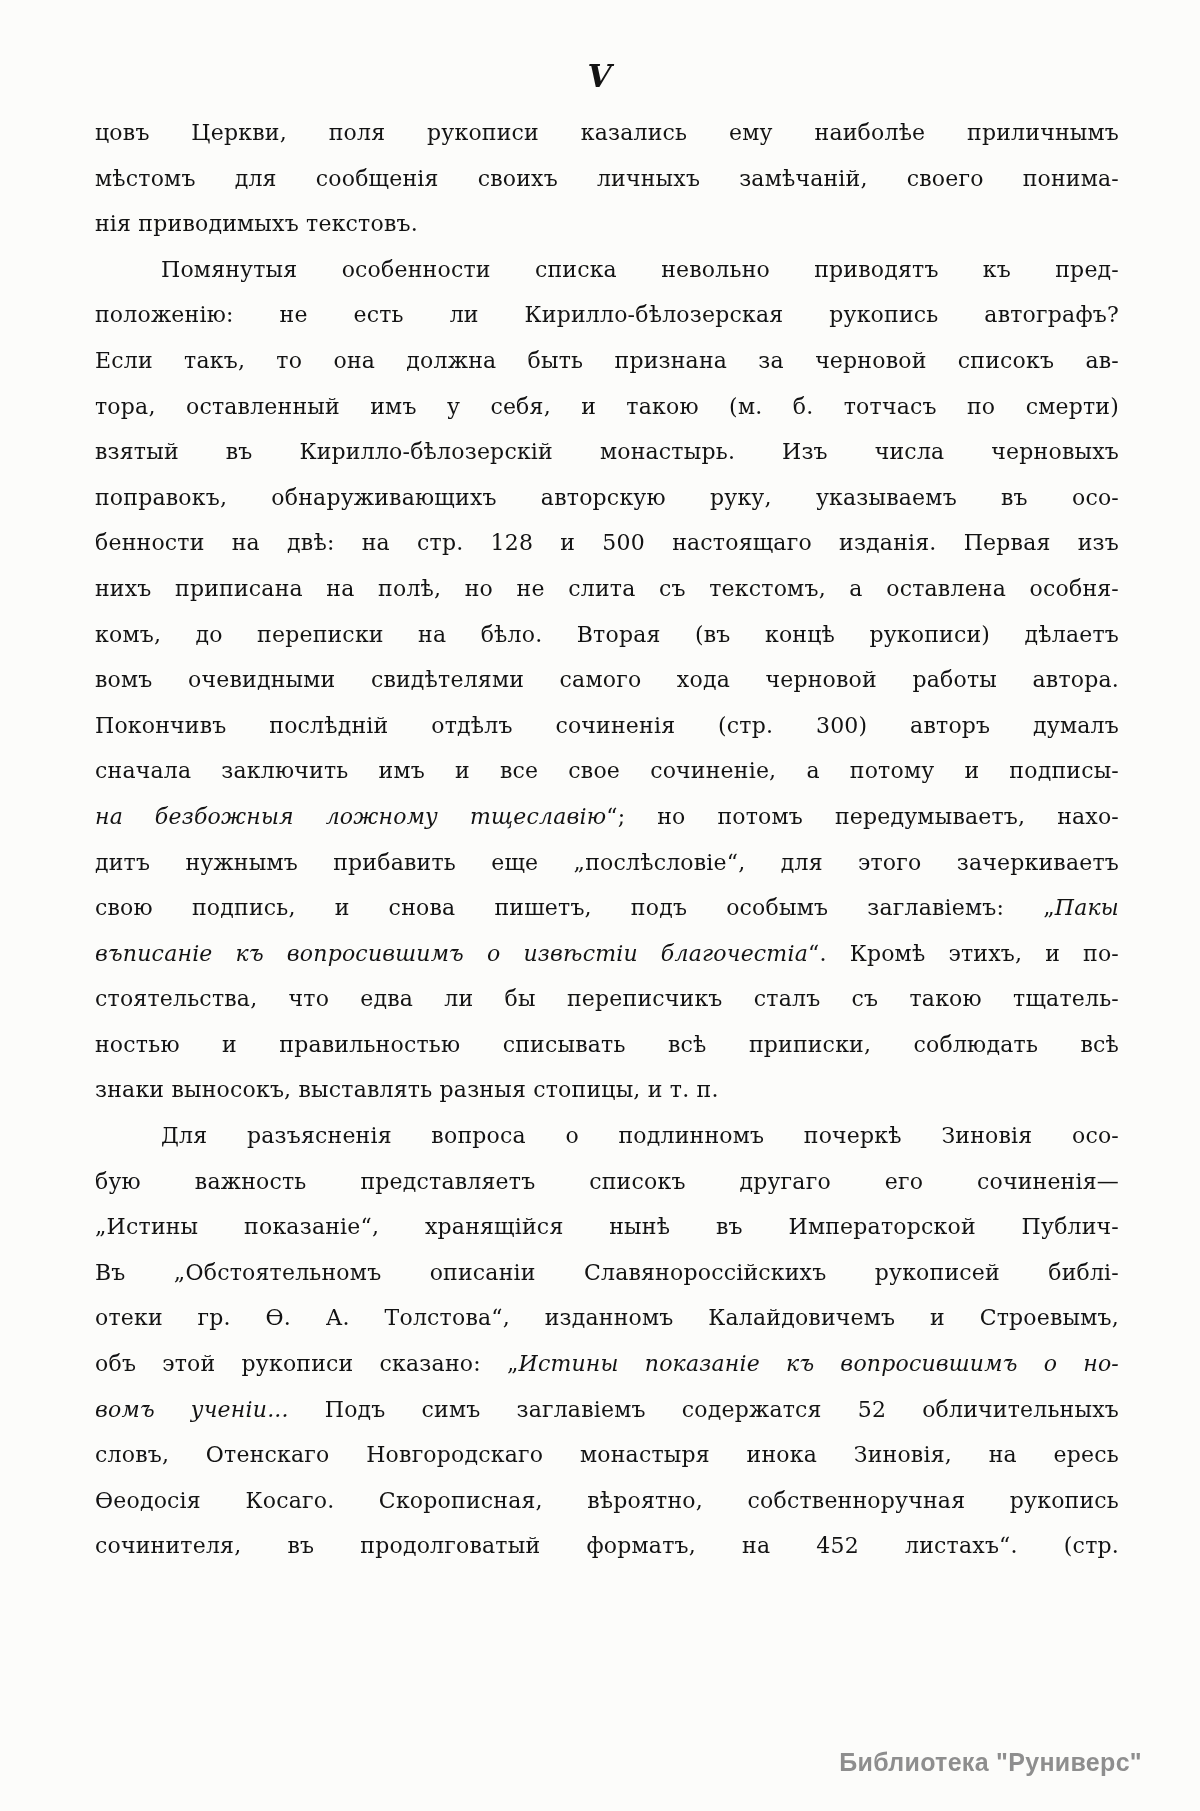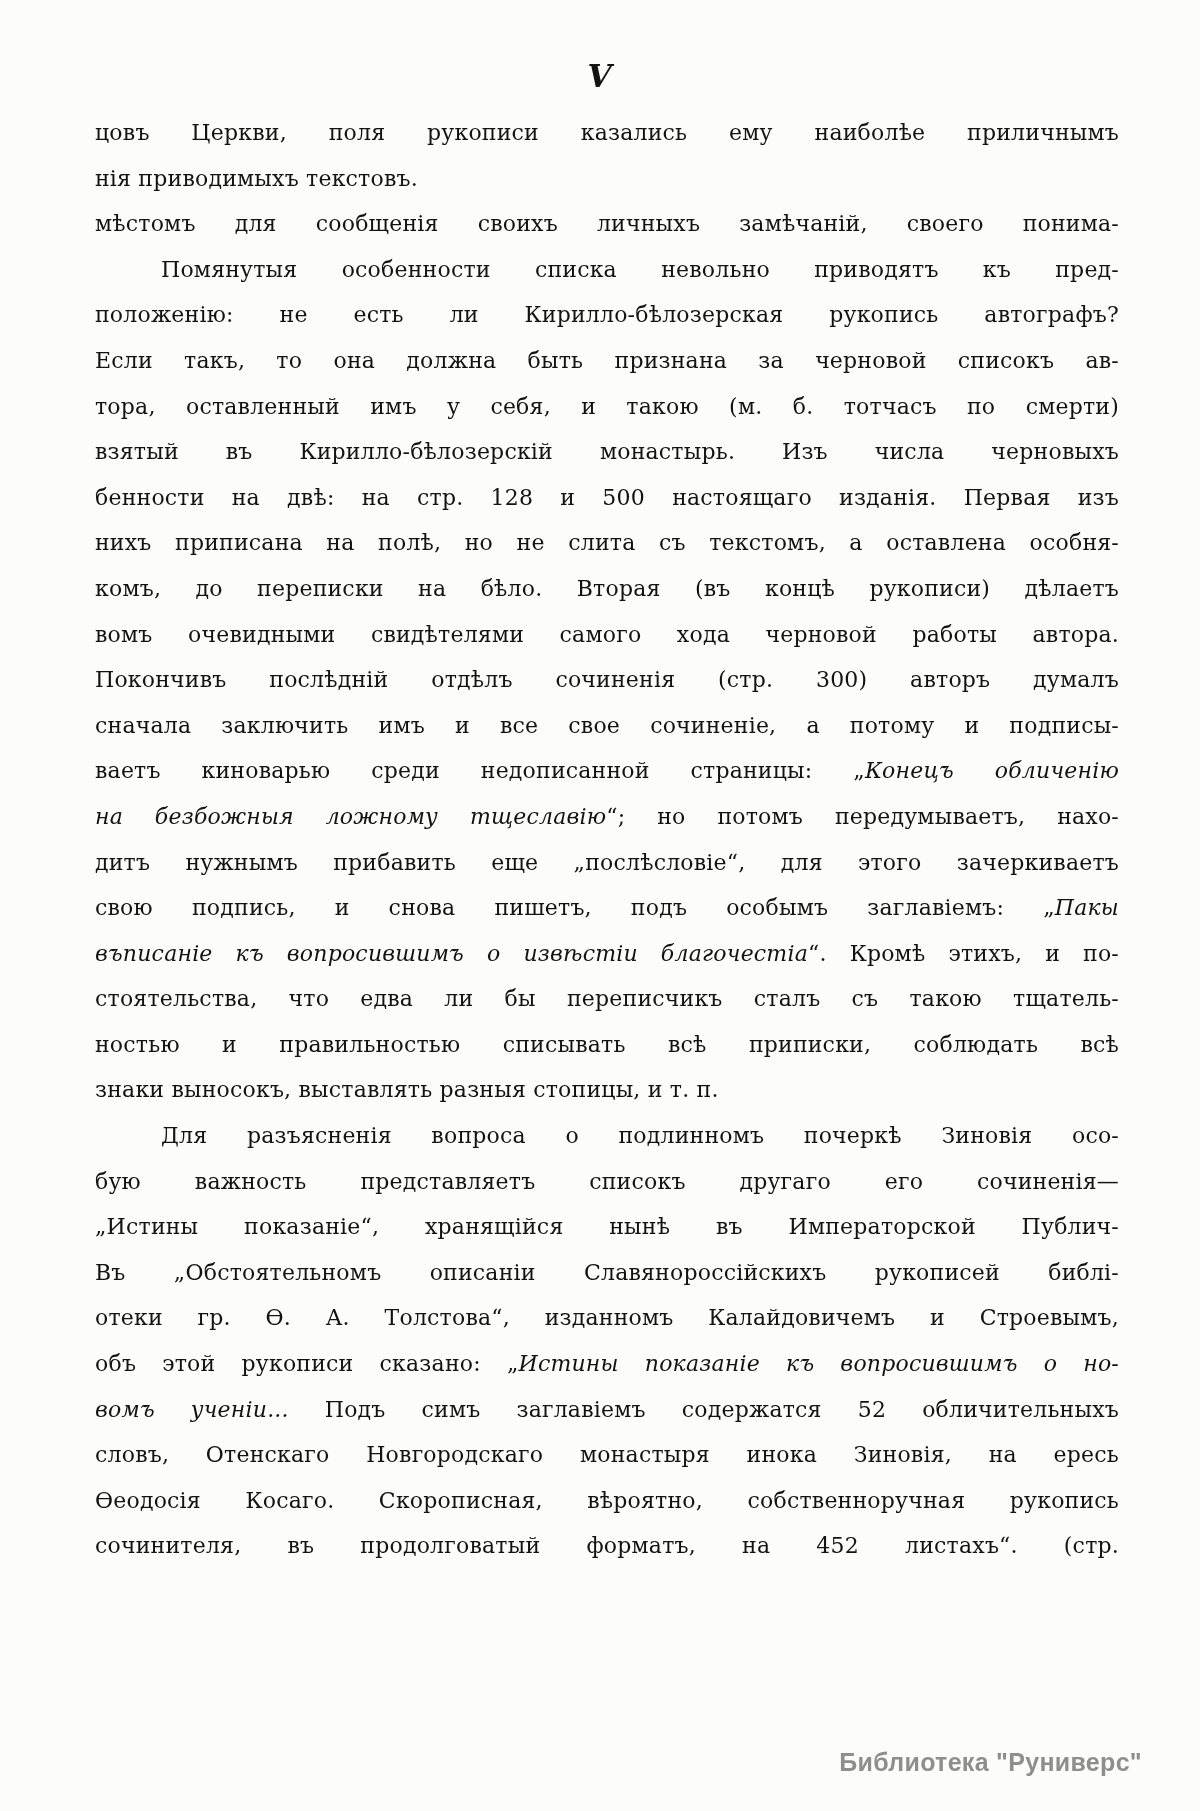--- a/index.html
+++ b/index.html
@@ -49,36 +49,36 @@
   }
 </style>
 </head>
 <body>
 
 <div class="page">
   <div class="pageno">V</div>
   <div class="body-text">
       <div class="para">
         <div class="line just"><span class="run">цовъ Церкви, поля рукописи казались ему наиболѣе приличнымъ</span></div>
+        <div class="line just"><span class="run">мѣстомъ для сообщенія своихъ личныхъ замѣчаній, своего понима-</span></div>
         <div class="line"><span class="run">нія приводимыхъ текстовъ.</span></div>
-        <div class="line just"><span class="run">мѣстомъ для сообщенія своихъ личныхъ замѣчаній, своего понима-</span></div>
       </div>
       <div class="para">
         <div class="line just indent"><span class="run">Помянутыя особенности списка невольно приводятъ къ пред-</span></div>
         <div class="line just"><span class="run">положенію: не есть ли Кирилло-бѣлозерская рукопись автографъ?</span></div>
         <div class="line just"><span class="run">Если такъ, то она должна быть признана за черновой списокъ ав-</span></div>
         <div class="line just"><span class="run">тора, оставленный имъ у себя, и такою (м. б. тотчасъ по смерти)</span></div>
         <div class="line just"><span class="run">взятый въ Кирилло-бѣлозерскій монастырь. Изъ числа черновыхъ</span></div>
+        <div class="line just"><span class="run">поправокъ, обнаруживающихъ авторскую руку, указываемъ въ осо-</span></div>
         <div class="line just"><span class="run">бенности на двѣ: на стр. 128 и 500 настоящаго изданія. Первая изъ</span></div>
         <div class="line just"><span class="run">нихъ приписана на полѣ, но не слита съ текстомъ, а оставлена особня-</span></div>
         <div class="line just"><span class="run">комъ, до переписки на бѣло. Вторая (въ концѣ рукописи) дѣлаетъ</span></div>
         <div class="line just"><span class="run">вомъ очевидными свидѣтелями самого хода черновой работы автора.</span></div>
         <div class="line just"><span class="run">Покончивъ послѣдній отдѣлъ сочиненія (стр. 300) авторъ думалъ</span></div>
         <div class="line just"><span class="run">сначала заключить имъ и все свое сочиненіе, а потому и подписы-</span></div>
-        <div class="line just"><span class="run">ваетъ киноварью среди недописанной страницы: „</span><span class="run it">Конецъ обличенію</span></div>
         <div class="line just"><span class="run it">на безбожныя ложному тщеславію</span><span class="run">“; но потомъ передумываетъ, нахо-</span></div>
         <div class="line just"><span class="run">дитъ нужнымъ прибавить еще „послѣсловіе“, для этого зачеркиваетъ</span></div>
         <div class="line just"><span class="run">свою подпись, и снова пишетъ, подъ особымъ заглавіемъ: „</span><span class="run it">Пакы</span></div>
         <div class="line just"><span class="run it">въписаніе къ вопросившимъ о извѣстіи благочестіа</span><span class="run">“. Кромѣ этихъ, и по-</span></div>
         <div class="line just"><span class="run">стоятельства, что едва ли бы переписчикъ сталъ съ такою тщатель-</span></div>
         <div class="line just"><span class="run">ностью и правильностью списывать всѣ приписки, соблюдать всѣ</span></div>
         <div class="line"><span class="run">знаки выносокъ, выставлять разныя стопицы, и т. п.</span></div>
       </div>
       <div class="para">
         <div class="line just indent"><span class="run">Для разъясненія вопроса о подлинномъ почеркѣ Зиновія осо-</span></div>

